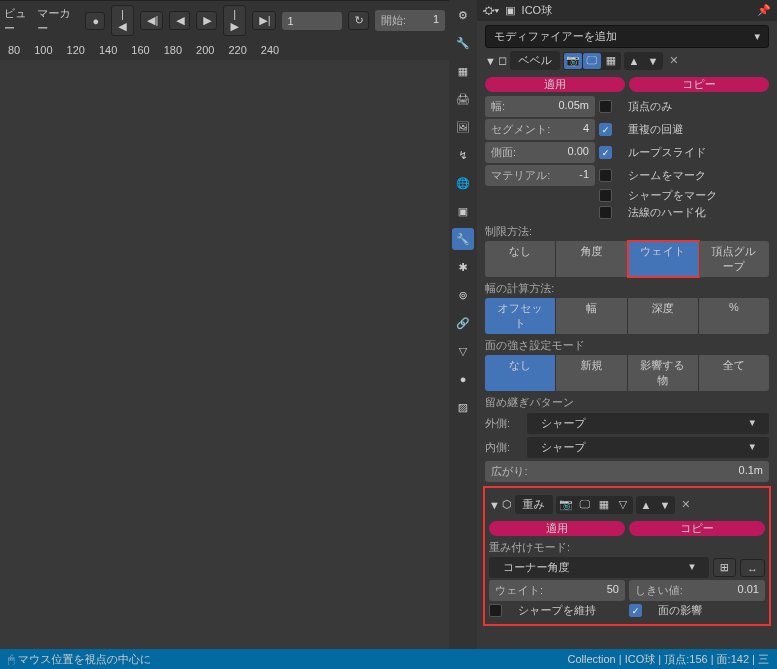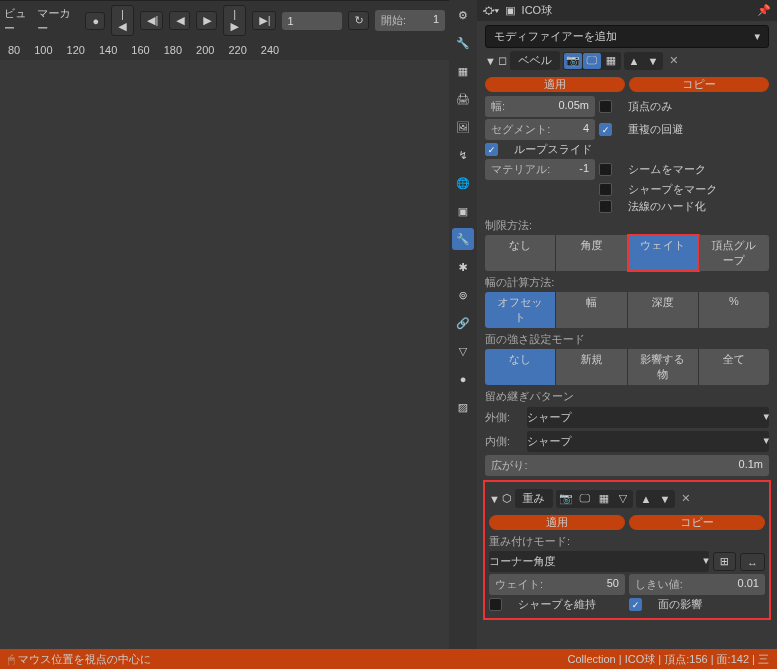--- a/index.html
+++ b/index.html
@@ -19,42 +19,42 @@
 .header-row{display:flex;align-items:center;padding:3px 6px;background:#2c2c2c;gap:6px}
 .dropdown{background:#1f1f1f;border:1px solid #111;border-radius:3px;padding:3px 8px;flex:1;display:flex;justify-content:space-between;align-items:center;cursor:pointer}
 .panel{padding:4px 8px}
 .mod-hdr{display:flex;align-items:center;gap:3px;padding:3px 0}
 .mod-hdr .tri{width:10px}
 .mod-name{background:#2a2a2a;padding:2px 8px;border-radius:3px}
 .mod-icons{display:flex;gap:1px;background:#2a2a2a;border-radius:3px;padding:1px}
 .mod-icons .ic{width:18px;height:16px;display:flex;align-items:center;justify-content:center;cursor:pointer}
 .mod-icons .ic.on{background:#4474b8;border-radius:2px}
 .btn-row{display:flex;gap:4px;margin:4px 0}
-.btn{flex:1;background:#c2410c;border-radius:9px;text-align:center;cursor:pointer}
+.btn{flex:1;background:#be185d;border-radius:9px;text-align:center;cursor:pointer}
 .prop-row{display:flex;gap:4px;margin:2px 0;align-items:center}
 .num-field{background:#555;border-radius:3px;padding:3px 6px;display:flex;justify-content:space-between;min-width:110px}
 .num-field .lbl{color:#bbb}
 .num-field .val{color:#ddd}
 .chk{display:flex;align-items:center;gap:16px}
 .chk .box{width:13px;height:13px;background:#1a1a1a;border:1px solid #555;border-radius:2px;display:flex;align-items:center;justify-content:center}
 .chk .box.on{background:#4474b8;border-color:#4474b8}
 .chk .box.on::after{content:"✓";color:#fff;font-size:9px}
 .sec-label{color:#aaa;margin:4px 0 2px}
 .seg{display:flex;gap:0;margin:2px 0}
 .seg .s{flex:1;background:#555;padding:3px 12px;text-align:center;cursor:pointer;border-right:1px solid #333}
 .seg .s:first-child{border-radius:3px 0 0 3px}
 .seg .s:last-child{border-radius:0 3px 3px 0;border-right:none}
 .seg .s.on{background:#4474b8}
 .seg .s.red{outline:2px solid #e33;outline-offset:-1px}
 .sel-row{display:flex;gap:6px;align-items:center;margin:3px 0}
 .sel-row .lbl{width:36px;color:#aaa}
-.sel{flex:1;background:#2a2a2a;border-radius:3px;padding:3px 0;display:flex;justify-content:space-between;cursor:pointer}
+.sel{flex:1;background:#2a2a2a;border-radius:3px;padding:3px 14px;display:flex;justify-content:space-between;cursor:pointer}
 .redbox{outline:2px solid #e33;outline-offset:0;padding:4px;margin-top:6px}
 .x-btn{width:16px;height:16px;display:flex;align-items:center;justify-content:center;cursor:pointer;color:#aaa}
-.status{position:absolute;bottom:0;left:0;right:0;height:20px;background:#c2410c;display:flex;align-items:center;padding:0 8px;justify-content:space-between;color:#888}
+.status{position:absolute;bottom:0;left:0;right:0;height:20px;background:#0369a1;display:flex;align-items:center;padding:0 8px;justify-content:space-between;color:#888}
 svg.ico-sphere{position:absolute;top:10px;left:10px}
 .pin{margin-left:auto;cursor:pointer;color:#888}
 </style>
 </head>
 <body>
 
 <div class="main">
   <div class="viewport">
     <div class="view3d">
       <svg class="ico-sphere" width="380" height="380" viewBox="0 0 380 380">
@@ -198,20 +198,24 @@
         <div class="num-field">
             <span class="lbl">セグメント:</span>
             <span class="val">4</span>
           </div>
         <div class="chk">
             <span class="box on"></span>
             <span>重複の回避</span>
           </div>
       </div>
       <div class="prop-row">
+        <div class="num-field">
+            <span class="lbl">側面:</span>
+            <span class="val">0.00</span>
+          </div>
         <div class="chk">
             <span class="box on"></span>
             <span>ループスライド</span>
           </div>
       </div>
       <div class="prop-row">
         <div class="num-field">
             <span class="lbl">マテリアル:</span>
             <span class="val">-1</span>
           </div>

